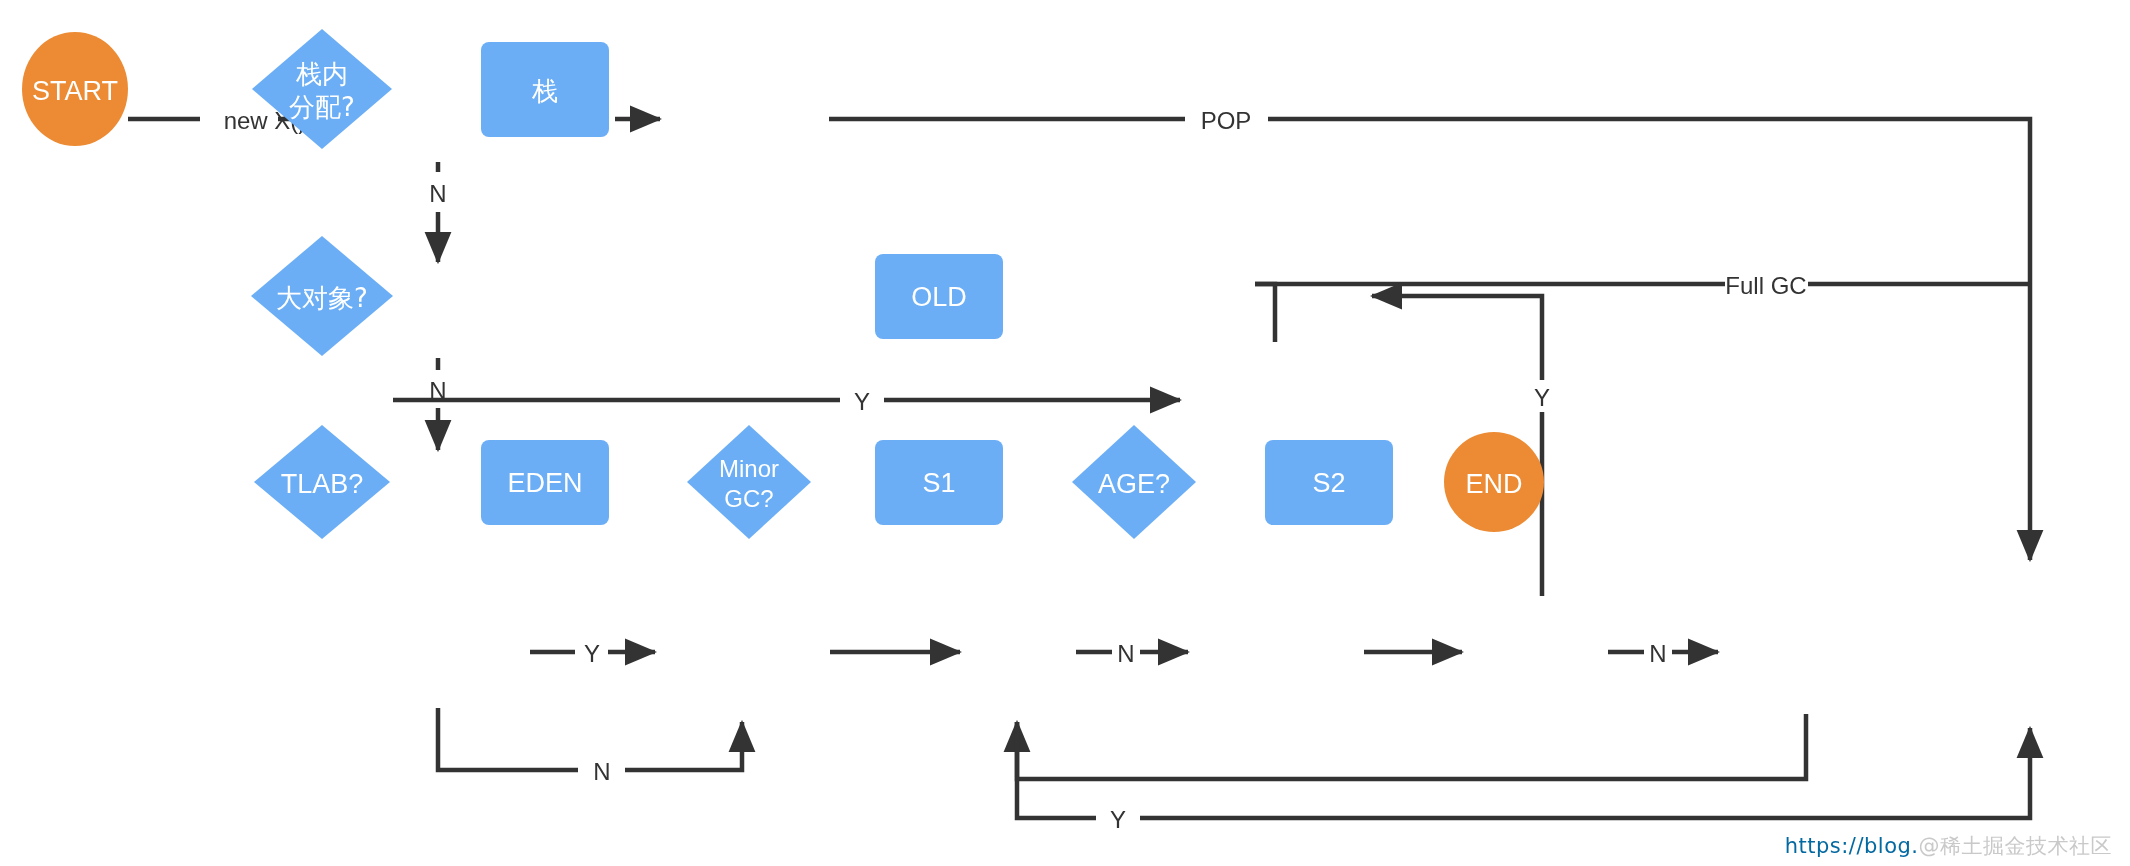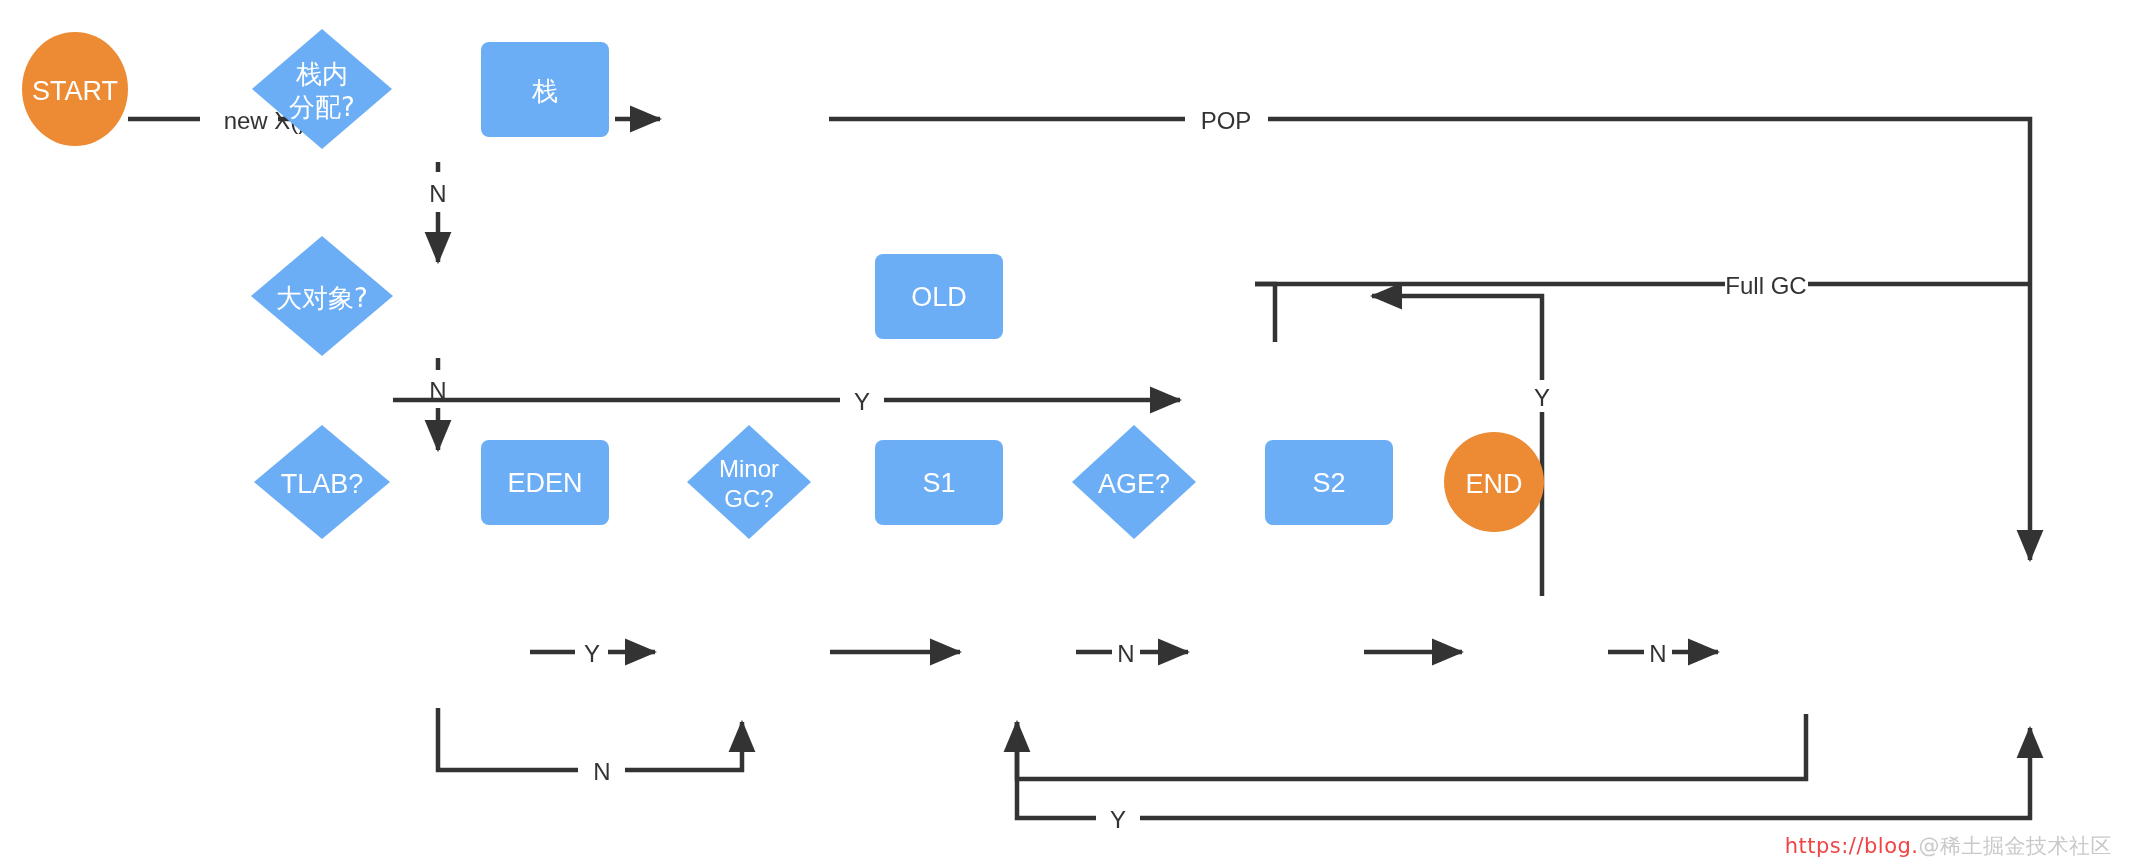--- a/index.html
+++ b/index.html
@@ -8,21 +8,21 @@
   svg#flow{position:absolute;left:0;top:0;width:2130px;height:866px;}
   .node-rect{fill:#6BAEF5;}
   .node-diamond{fill:#6BAEF5;}
   .node-ellipse{fill:#EC8B33;}
   .node-label{fill:#ffffff;font-family:"Liberation Sans","DejaVu Sans",sans-serif;font-size:27px;text-anchor:middle;dominant-baseline:central;}
   .node-label.cjk{font-family:"DejaVu Sans","Liberation Sans",sans-serif;font-size:26px;}
   .edge{stroke:#333333;stroke-width:4.5;fill:none;stroke-linecap:butt;}
   .edge-label{fill:#333333;font-family:"Liberation Sans","DejaVu Sans",sans-serif;font-size:24px;text-anchor:middle;dominant-baseline:central;}
   .arrow-head{fill:#333333;}
   .watermark{position:absolute;right:18px;bottom:6px;font-family:"DejaVu Sans","Liberation Sans",sans-serif;font-size:21px;color:#c9c9c9;white-space:nowrap;letter-spacing:.5px;}
-  .watermark .url{color:#ef4444;}
+  .watermark .url{color:#0369a1;}
 </style>
 </head>
 <body>
 
 <div id="stage">
 
   <svg id="flow" viewBox="0 0 2130 866">
     <defs>
       <marker id="ah" viewBox="0 0 12 10" refX="11.2" refY="5" markerWidth="7.2" markerHeight="6.4" orient="auto-start-reverse">
         <path d="M0,0 L12,5 L0,10 z" class="arrow-head"></path>

